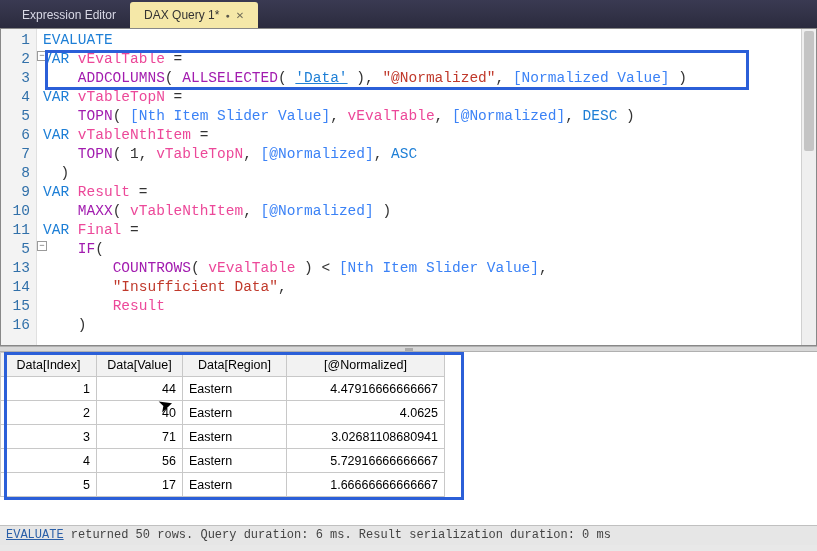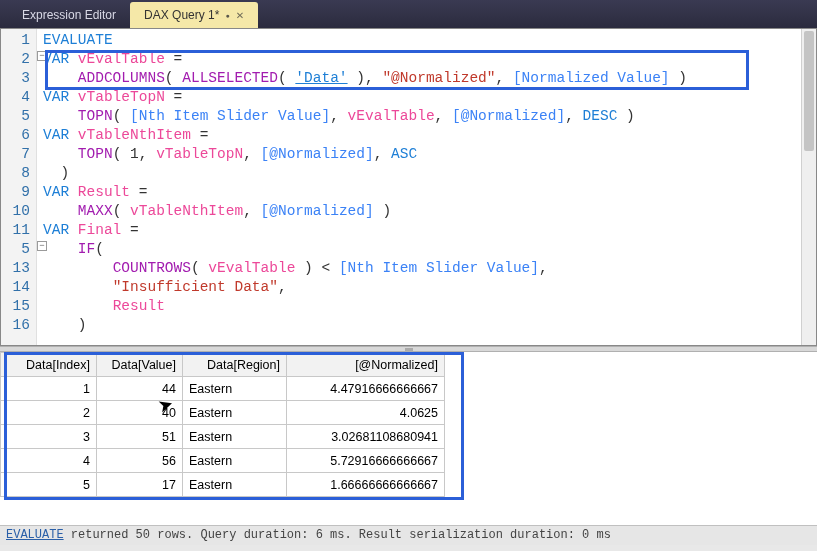--- a/index.html
+++ b/index.html
@@ -118,21 +118,21 @@
   }
   .grid th, .grid td {
     border: 1px solid #c8c8c8;
     height: 24px;
     padding: 0 6px;
     background: #fff;
   }
   .grid th {
     background: #f2f2f2;
     font-weight: normal;
-    text-align: right;
+    text-align: center;
   }
   .grid td.num { text-align: right; }
   .col-idx { width: 96px; }
   .col-val { width: 86px; }
   .col-reg { width: 104px; }
   .col-norm { width: 158px; }
   .hb2 { left: 4px; top: 0px; width: 460px; height: 148px; }
   .cursor-icon {
     position: absolute;
     left: 158px; top: 394px;
@@ -228,21 +228,21 @@
           <td class="num">4.47916666666667</td>
         </tr>
         <tr>
           <td class="num">2</td>
           <td class="num">40</td>
           <td>Eastern</td>
           <td class="num">4.0625</td>
         </tr>
         <tr>
           <td class="num">3</td>
-          <td class="num">51</td>
+          <td class="num">71</td>
           <td>Eastern</td>
           <td class="num">3.02681108680941</td>
         </tr>
         <tr>
           <td class="num">4</td>
           <td class="num">56</td>
           <td>Eastern</td>
           <td class="num">5.72916666666667</td>
         </tr>
         <tr>

